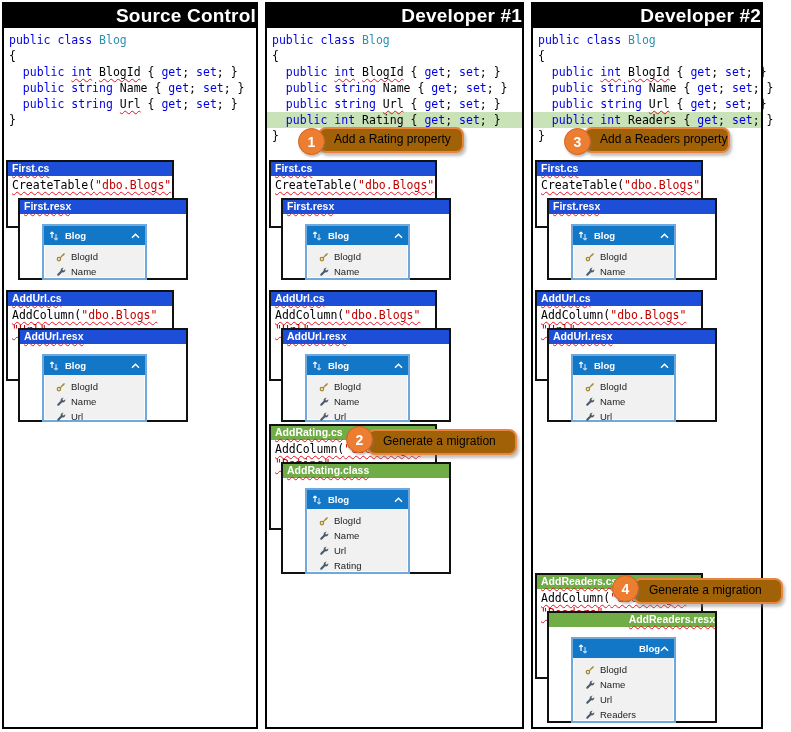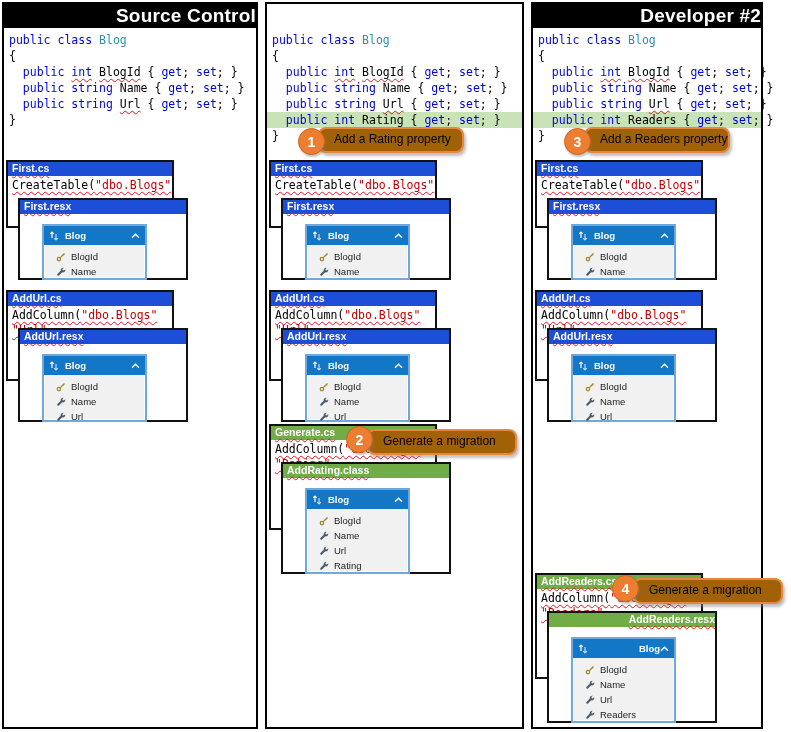--- a/index.html
+++ b/index.html
@@ -121,20 +121,21 @@
                   <path d="M1.8 10.2a1.3 1.3 0 0 1 0-1.8L5.6 4.6A3 3 0 0 1 9.3.9L7.7 2.5l.3 1.5 1.5.3 1.6-1.6a3 3 0 0 1-3.7 3.7l-3.8 3.8a1.3 1.3 0 0 1-1.8 0z" fill="#4b5a68"></path>
                 </svg>
                 <span class="rlabel">Url</span>
               </div>
             </div>
           </div>
         </div>
       </div>
     </div>
     <div class="column" style="left: 265px; width: 259px;">
+      <div class="col-header">Developer #1</div>
       <div class="col-content">
         <div class="codeblock">
           <div class="codeline"><span class="kw">public</span><span> </span><span class="kw">class</span><span> </span><span class="type">Blog</span></div>
           <div class="codeline"><span>{</span></div>
           <div class="codeline"><span>  </span><span class="kw">public</span><span> </span><span class="kw sq">int</span><span> </span><span class="sq">BlogId</span><span> { </span><span class="kw">get</span><span>; </span><span class="kw">set</span><span>; }</span></div>
           <div class="codeline"><span>  </span><span class="kw">public</span><span> </span><span class="kw">string</span><span> </span><span>Name</span><span> { </span><span class="kw">get</span><span>; </span><span class="kw">set</span><span>; }</span></div>
           <div class="codeline"><span>  </span><span class="kw">public</span><span> </span><span class="kw">string</span><span> </span><span class="sq">Url</span><span> { </span><span class="kw">get</span><span>; </span><span class="kw">set</span><span>; }</span></div>
           <div class="codeline hl"><span>  </span><span class="kw">public</span><span> </span><span class="kw sq">int</span><span> </span><span>Rating</span><span> { </span><span class="kw">get</span><span>; </span><span class="kw">set</span><span>; }</span></div>
           <div class="codeline"><span>}</span></div>
         </div>
@@ -211,21 +212,21 @@
               <div class="entity-row">
                 <svg class="ric" viewBox="0 0 12 12">
                   <path d="M1.8 10.2a1.3 1.3 0 0 1 0-1.8L5.6 4.6A3 3 0 0 1 9.3.9L7.7 2.5l.3 1.5 1.5.3 1.6-1.6a3 3 0 0 1-3.7 3.7l-3.8 3.8a1.3 1.3 0 0 1-1.8 0z" fill="#4b5a68"></path>
                 </svg>
                 <span class="rlabel">Url</span>
               </div>
             </div>
           </div>
         </div>
         <div class="card" style="left: 2px; top: 396px; width: 168px; height: 106px; z-index: 14;">
-          <div class="card-header green"><span class="sq">Generate.cs</span></div>
+          <div class="card-header green"><span class="sq">AddRating.cs</span></div>
           <div class="card-body">
             <div class="bodyline"><span class="sq">AddColumn(</span><span class="str sq">"dbo.Blogs"</span></div>
             <div class="bodyline"><span class="str sq">"Rating"</span></div>
           </div>
         </div>
         <div class="card" style="left: 14px; top: 434px; width: 170px; height: 112px; z-index: 15;">
           <div class="card-header green"><span class="sq">AddRating.class</span></div>
           <div class="entity" style="left: 22px; top: 24px; width: 105px; height: 86px;">
             <div class="entity-header">
               <svg class="eic" viewBox="0 0 12 12">

